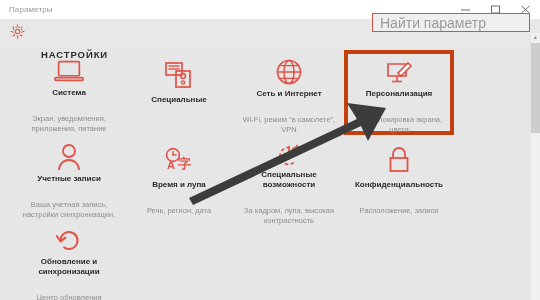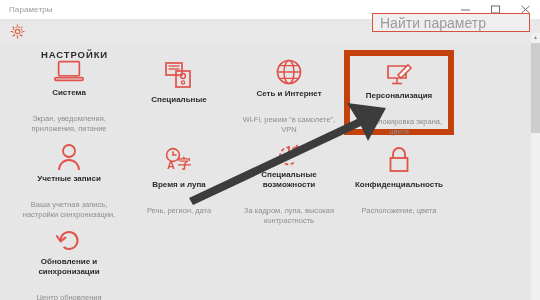--- a/index.html
+++ b/index.html
@@ -120,21 +120,21 @@
     width: 110px;
     height: 85px;
     margin-right: 0px;
     box-sizing: border-box;
     padding-top: 6px;
     display: flex; flex-direction: column; align-items: center;
     text-align: center;
     border: 2px solid transparent;
   }
   .tile.selected {
-    border: 6px solid #c2410c;
+    border: 4px solid #c2410c;
   }
   .tile-icon {
     height: 34px;
     display: flex; align-items: center; justify-content: center;
     margin-bottom: 3px;
   }
   .tile-icon svg { display: block; }
   .tile-title {
     font-size: 8px;
     font-weight: bold;
@@ -304,21 +304,21 @@
     </div>
 
     <div class="tile">
       <div class="tile-icon">
         <svg width="26" height="28" viewBox="0 0 26 28">
           <path d="M7 12 V8 a6 6 0 0 1 12 0 v4" fill="none" stroke="#e0534a" stroke-width="1.8"></path>
           <rect x="4.5" y="12" width="17" height="13" fill="none" stroke="#e0534a" stroke-width="1.8"></rect>
         </svg>
       </div>
       <div class="tile-title">Конфиденциальность</div>
-      <div class="tile-sub">Расположение, цвета</div>
+      <div class="tile-sub">Расположение, записи</div>
     </div>
 
     <div class="tile">
       <div class="tile-icon">
         <svg width="28" height="26" viewBox="0 0 28 26">
           <path d="M5.5 12.5 a8.5 8.5 0 1 1 3 6.5" fill="none" stroke="#e0534a" stroke-width="2"></path>
           <path d="M1.8 8 L5.6 13.4 L10.4 9.6" fill="none" stroke="#e0534a" stroke-width="2" stroke-linejoin="round" stroke-linecap="round"></path>
         </svg>
       </div>
       <div class="tile-title">Обновление и синхронизации</div>

